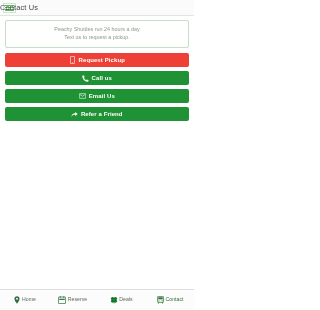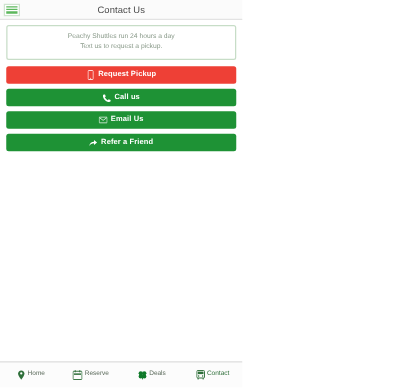--- a/index.html
+++ b/index.html
@@ -41,21 +41,20 @@
   .menu-btn span {
     display: block;
     height: 1.5px;
     background: #5cb85c;
     width: 100%;
   }
   .header-title {
     position: absolute;
     left: 0;
     right: 0;
-    text-align: center;
     font-size: 7.5px;
     color: #4a4a4a;
     letter-spacing: 0.1px;
   }
 
   
   .content {
     padding: 4px 5px 0 5px;
   }
 

